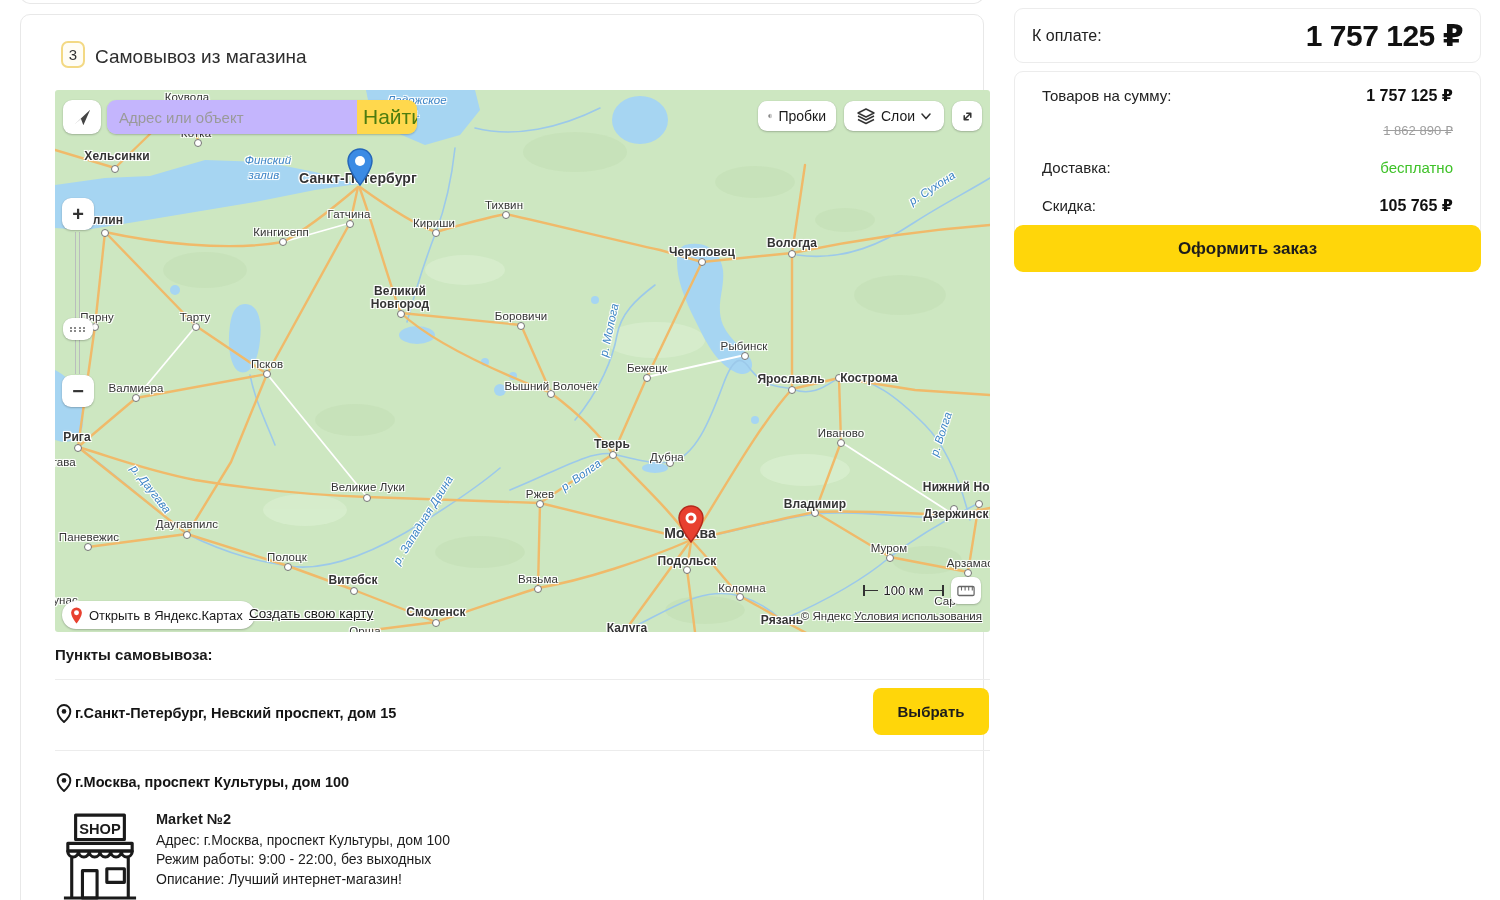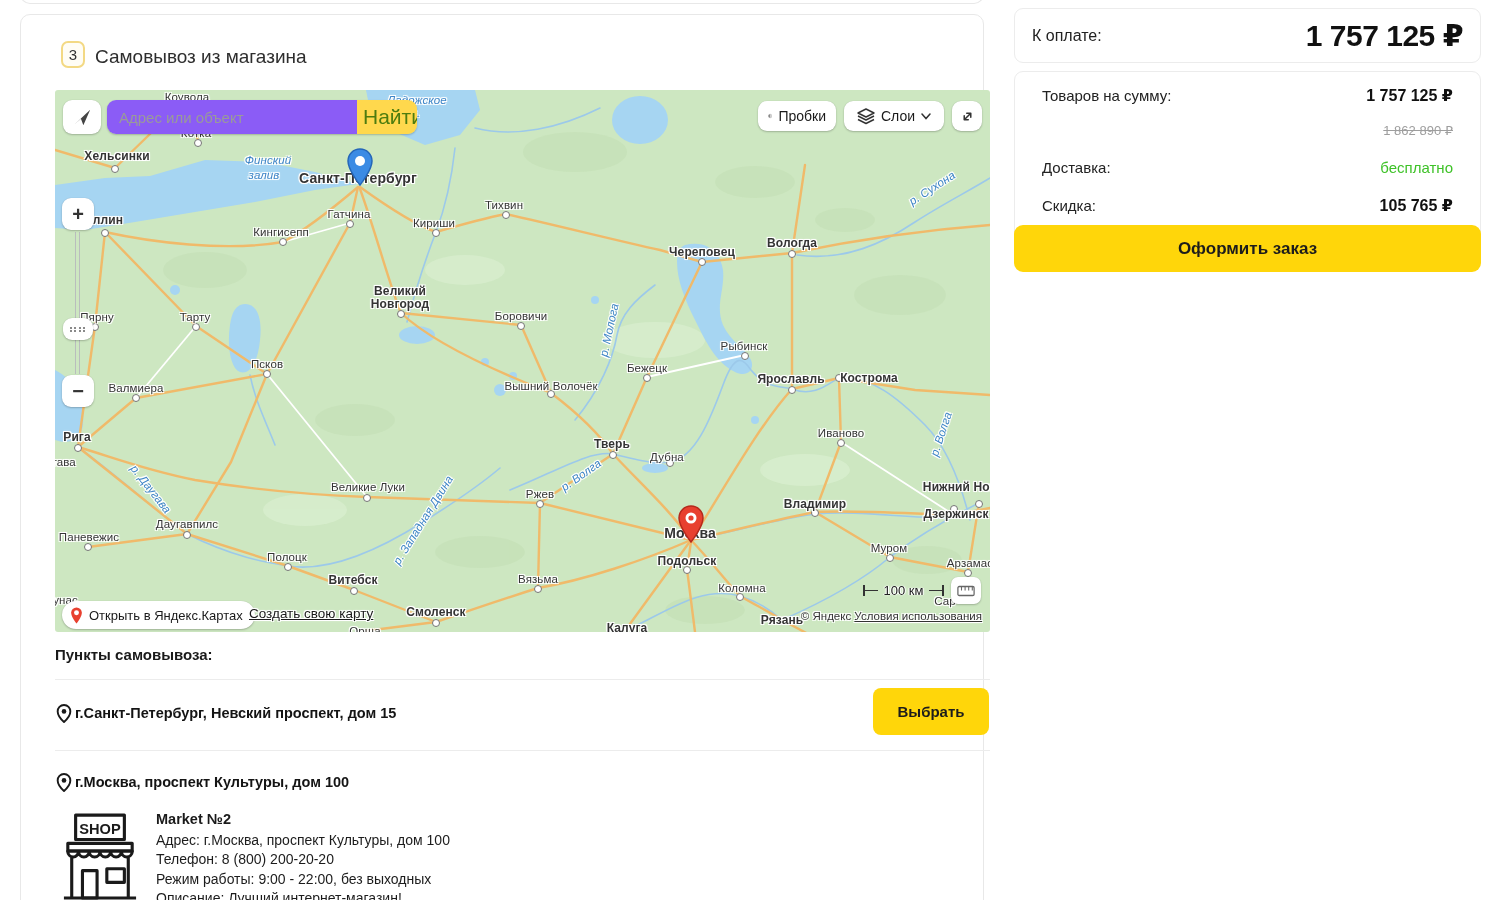--- a/index.html
+++ b/index.html
@@ -27,21 +27,21 @@
        background:#fff;border:1.5px solid #757575;box-sizing:border-box;}
   .pin{position:absolute;z-index:3;transform:translate(-50%,-100%);}
 
   .mbtn{position:absolute;z-index:5;background:#fff;border-radius:9px;
         box-shadow:0 1px 2px rgba(0,0,0,.22), 0 0 1px rgba(0,0,0,.15);
         display:flex;align-items:center;justify-content:center;cursor:pointer;box-sizing:border-box;}
   .geo-btn{left:8px;top:10px;width:38px;height:34px;}
   .searchwrap{position:absolute;z-index:5;left:52px;top:10px;width:310px;height:34px;display:flex;
         border-radius:9px;box-shadow:0 1px 2px rgba(0,0,0,.22);overflow:hidden;}
   .searchwrap input{flex:1;border:none;outline:none;padding:0 12px;font-size:15px;
-        font-family:inherit;color:#222;background:#8b5cf6;}
+        font-family:inherit;color:#222;background:#c4b5fd;}
   .searchwrap input::placeholder{color:#9a9a9a;}
   .find-btn{width:60px;background:#ffd84d;border:none;font-family:inherit;font-size:21px;color:#4d7c0f;cursor:pointer;}
   .traffic-btn{left:703px;top:11px;width:78px;height:30px;font-size:14px;gap:6px;padding:0 10px;}
   .layers-btn{left:789px;top:11px;width:100px;height:30px;font-size:14px;gap:6px;padding:0 10px;}
   .fs-btn{left:897px;top:11px;width:30px;height:30px;}
   .zoom-in{left:7px;top:108px;width:32px;height:32px;font-size:20px;font-weight:bold;color:#333;}
   .zoom-out{left:7px;top:285px;width:32px;height:32px;font-size:20px;font-weight:bold;color:#333;}
   .zoom-track{position:absolute;z-index:4;left:20px;top:142px;width:3px;height:142px;
         border-left:1.5px solid #b9bdbd;border-right:1.5px solid #b9bdbd;background:transparent;}
   .zoom-handle{left:8px;top:228px;width:30px;height:22px;flex-direction:column;gap:1px;}
@@ -407,21 +407,20 @@
         <path d="M11 47 V88 M69 47 V88"></path>
         <rect x="22" y="60" width="15" height="28"></rect>
         <rect x="47" y="58" width="18" height="14"></rect>
         <path d="M3 88 H77"></path>
       </g>
       <text x="40" y="22" text-anchor="middle" font-family="Liberation Sans, DejaVu Sans, sans-serif" font-size="15" font-weight="bold" fill="#1a1a1a">SHOP</text>
     </svg>
     <div class="shop-name">Market №2</div>
     <div class="shop-lines" id="shop-lines">
         <div>Адрес: г.Москва, проспект Культуры, дом 100</div>
-        <div>Телефон: 8 (800) 200-20-20</div>
         <div>Режим работы: 9:00 - 22:00, без выходных</div>
         <div>Описание: Лучший интернет-магазин!</div>
       </div>
   </div>
 
   <div class="sumbox box1">
     <span class="sum-label">К оплате:</span>
     <span class="total-value">1 757 125 ₽</span>
   </div>
   <div class="sumbox box2">

